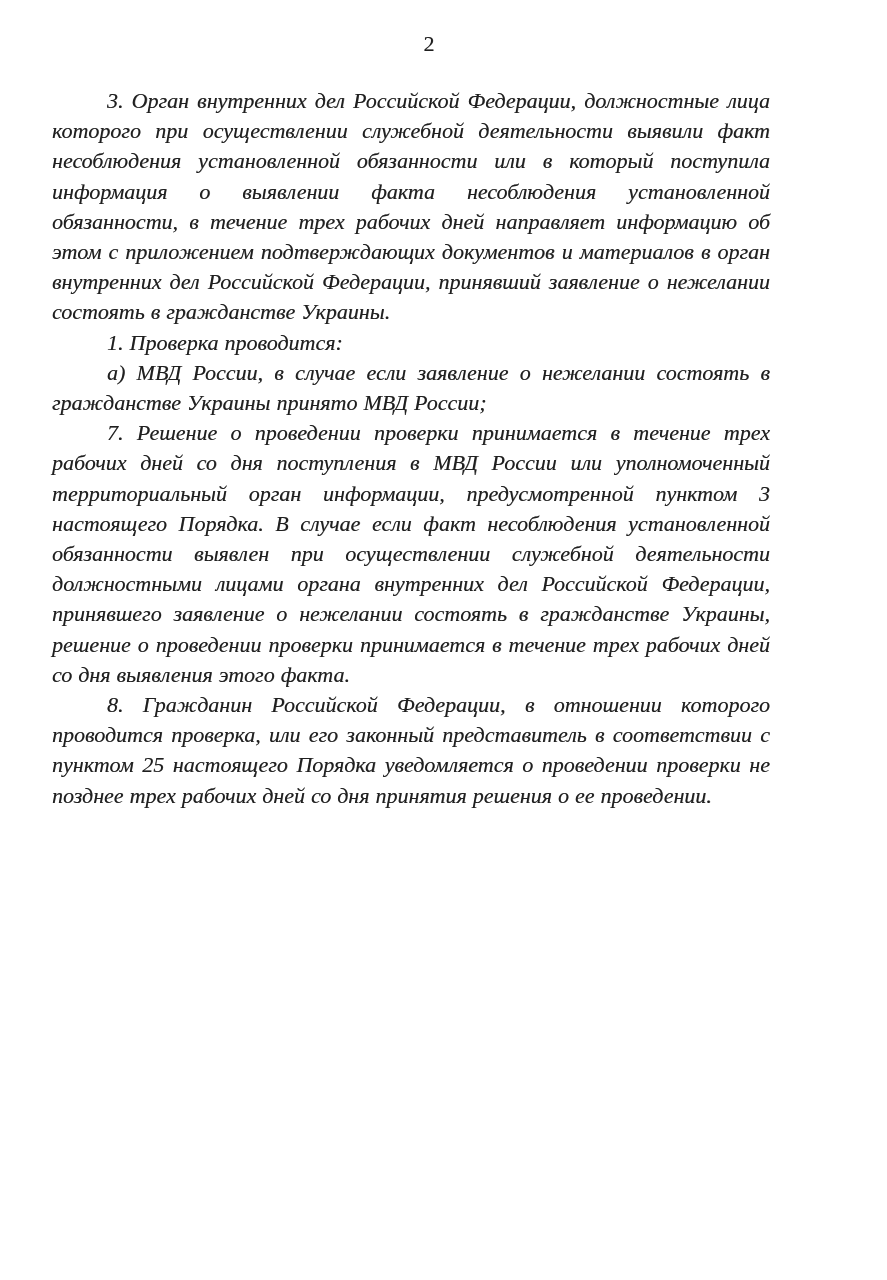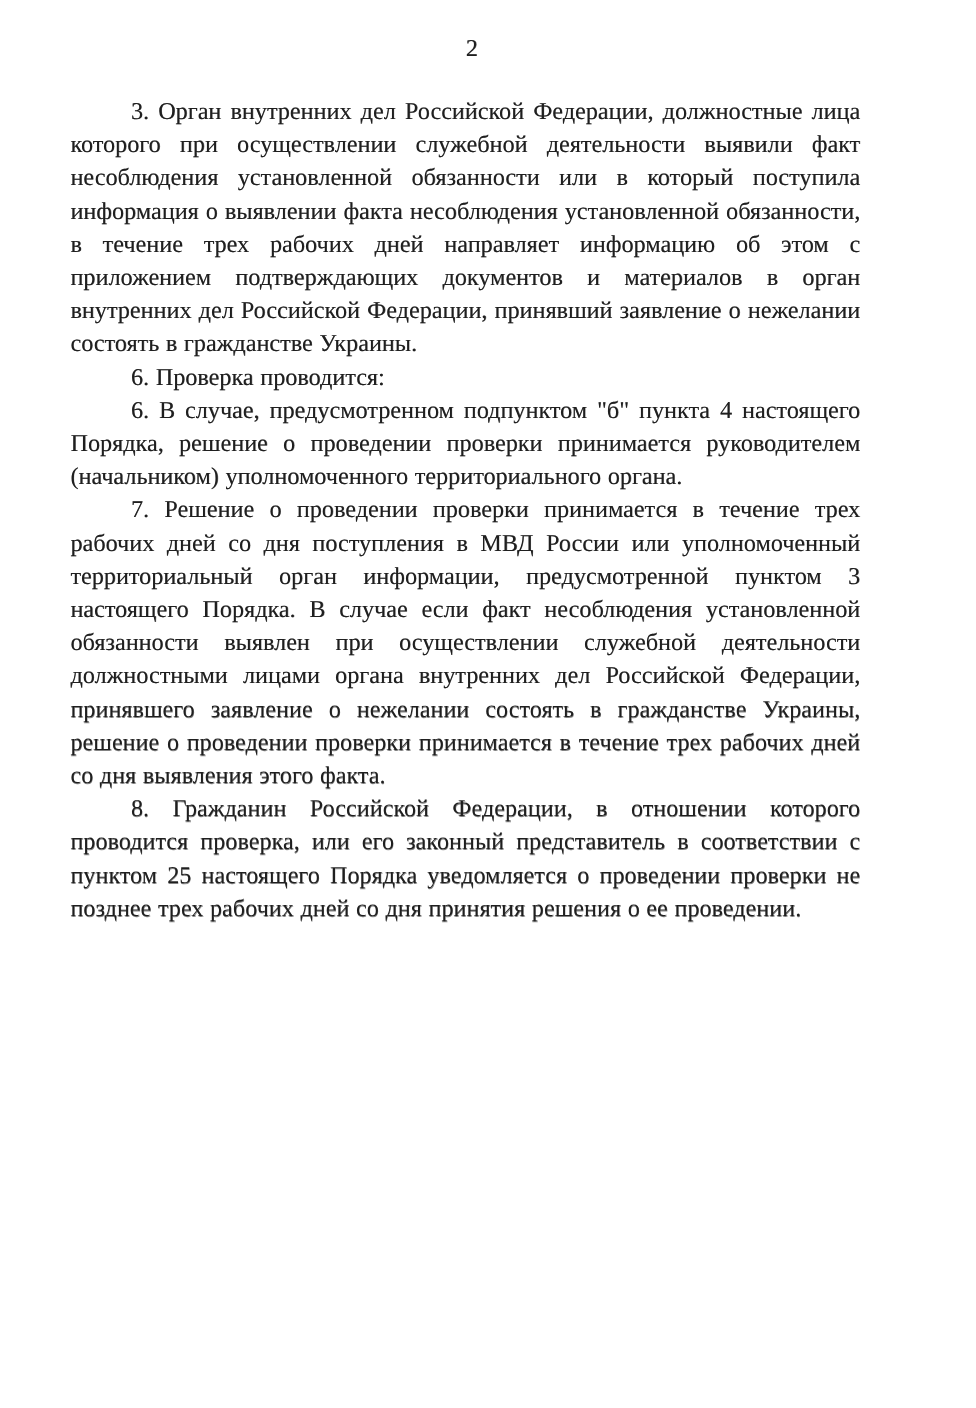--- a/index.html
+++ b/index.html
@@ -27,39 +27,40 @@
     width: 718px;
     text-align: center;
     font-size: 22px;
     line-height: 26px;
     
     text-shadow: 0.3px 0.3px 0.5px rgba(30,30,30,0.55);
   }
   .content {
     position: absolute;
     top: 86px;
-    left: 64px;
+    left: 52px;
     width: 718px;
     font-size: 22px;
     line-height: 30.2px;
     text-align: justify;
     text-shadow: 0.3px 0.3px 0.5px rgba(30,30,30,0.55);
+    font-style: italic;
   }
   .content p.para {
     margin: 0;
     padding: 0;
     text-indent: 55px;
     word-spacing: 0.5px;
   }
 </style>
 </head>
 <body>
 
 <div class="page">
   <div class="page-number">2</div>
   <div class="content">
       <p class="para">3. Орган внутренних дел Российской Федерации, должностные лица которого при осуществлении служебной деятельности выявили факт несоблюдения установленной обязанности или в который поступила информация о выявлении факта несоблюдения установленной обязанности, в течение трех рабочих дней направляет информацию об этом с приложением подтверждающих документов и материалов в орган внутренних дел Российской Федерации, принявший заявление о нежелании состоять в гражданстве Украины.</p>
-      <p class="para">6. Проверка проводится:</p>
-      <p class="para">6. В случае, предусмотренном подпунктом "б" пункта 4 настоящего Порядка, решение о проведении проверки принимается руководителем (начальником) уполномоченного территориального органа.</p>
+      <p class="para">1. Проверка проводится:</p>
+      <p class="para">а) МВД России, в случае если заявление о нежелании состоять в гражданстве Украины принято МВД России;</p>
       <p class="para">7. Решение о проведении проверки принимается в течение трех рабочих дней со дня поступления в МВД России или уполномоченный территориальный орган информации, предусмотренной пунктом 3 настоящего Порядка. В случае если факт несоблюдения установленной обязанности выявлен при осуществлении служебной деятельности должностными лицами органа внутренних дел Российской Федерации, принявшего заявление о нежелании состоять в гражданстве Украины, решение о проведении проверки принимается в течение трех рабочих дней со дня выявления этого факта.</p>
       <p class="para">8. Гражданин Российской Федерации, в отношении которого проводится проверка, или его законный представитель в соответствии с пунктом 25 настоящего Порядка уведомляется о проведении проверки не позднее трех рабочих дней со дня принятия решения о ее проведении.</p>
     </div>
 </div>
 
 </body></html>

